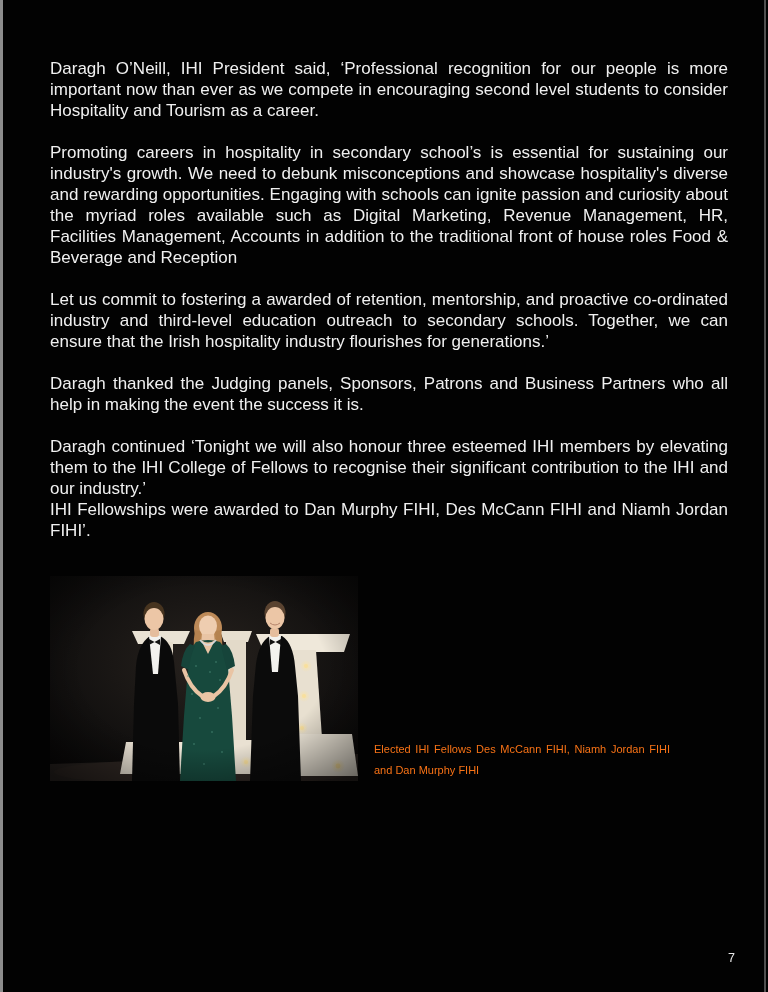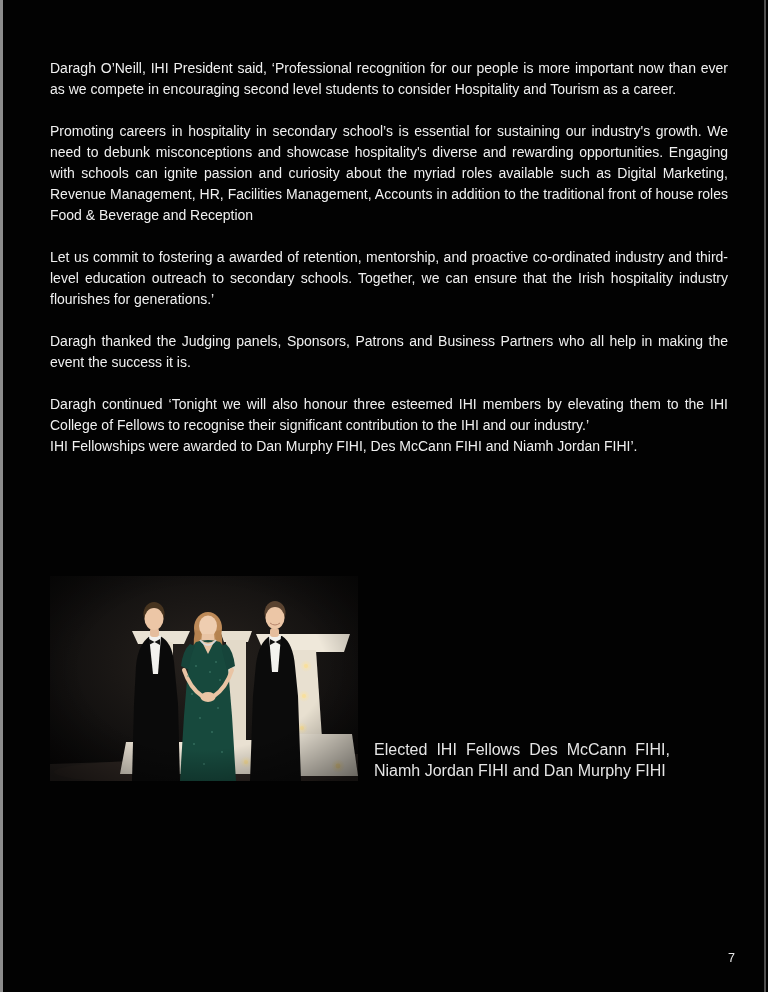--- a/index.html
+++ b/index.html
@@ -16,33 +16,33 @@
     background: #8d8d8d;
   }
   .edge-right {
     position: absolute; left: 764px; top: 0;
     width: 2px; height: 100%;
     background: #4f4f4f;
   }
   .body-text {
     position: absolute; left: 50px; top: 58px; width: 678px;
     color: #f0f0f0;
-    font-size: 14px; line-height: 21px;
+    font-size: 17px; line-height: 21px;
     text-align: justify;
   }
   .body-text p { margin: 0 0 21px 0; white-space: pre-line; }
   .photo-frame {
     position: absolute; left: 50px; top: 576px;
     width: 308px; height: 205px;
   }
   .photo-frame svg { display: block; }
   .caption {
     position: absolute; left: 374px; top: 739px; width: 296px;
-    color: #e5e5e5;
-    font-size: 16px; line-height: 21px;
+    color: #f97316;
+    font-size: 11px; line-height: 21px;
     text-align: justify;
   }
   .page-number {
     position: absolute; top: 951px; right: 33px;
     color: #e8e8e8; font-size: 12.5px; line-height: 15px;
   }
 </style>
 </head>
 <body>
 

